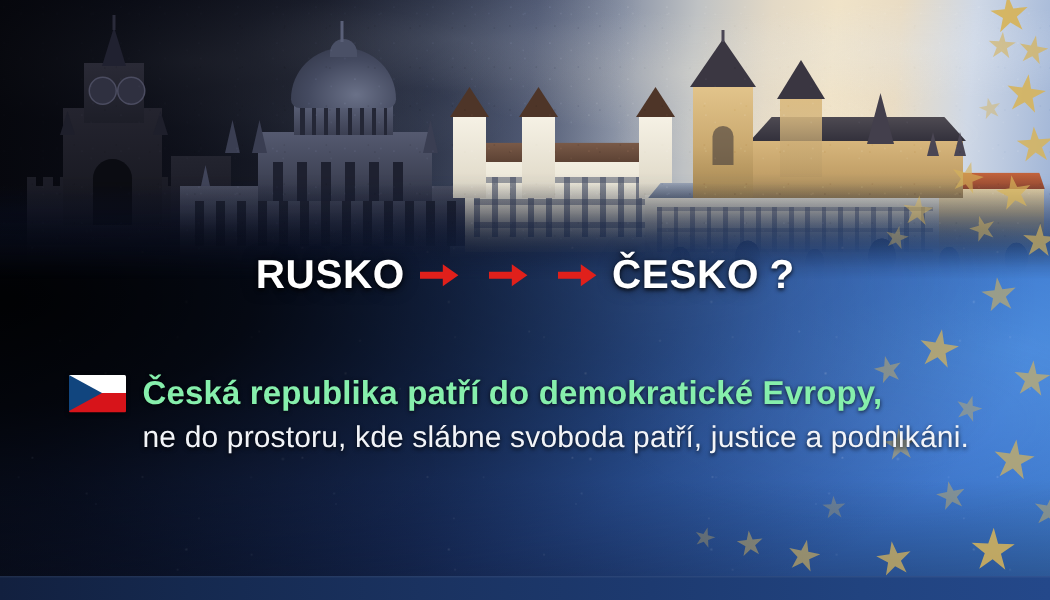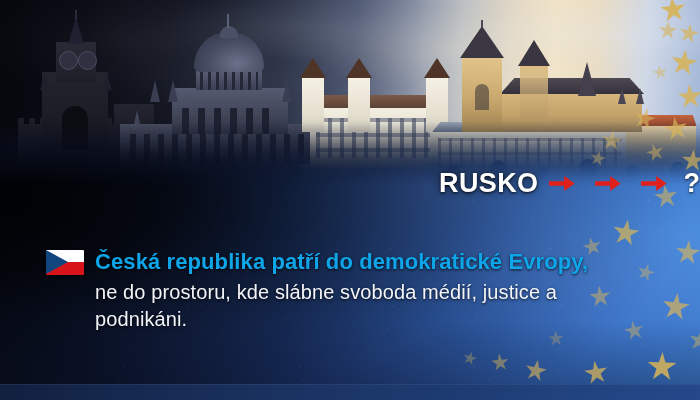--- a/index.html
+++ b/index.html
@@ -199,21 +199,21 @@
     background-size:26px 24px,30px 28px,24px 30px,28px 26px,32px 24px;
   }
 
   
   .stars{position:absolute;inset:0;pointer-events:none;}
   .star{position:absolute;transform:translate(-50%,-50%);}
 
   
   .headline{
     position:absolute;left:0;top:168px;width:700px;
-    display:flex;align-items:center;justify-content:flex-end;gap:0;
+    display:flex;align-items:center;justify-content:center;gap:0;
     white-space:nowrap;
   }
   .hl-word{
     font-family:"Liberation Sans",sans-serif;
     font-weight:bold;font-size:27px;letter-spacing:.4px;
     color:#ffffff;
     text-shadow:0 1px 3px rgba(0,0,0,.85),0 0 10px rgba(0,0,0,.55);
   }
   .hl-arrow{
     display:inline-flex;align-items:center;justify-content:center;
@@ -233,21 +233,21 @@
   .flag{
     width:38px;height:25px;flex:0 0 auto;position:relative;overflow:hidden;
     border-radius:1px;box-shadow:0 1px 3px rgba(0,0,0,.6);
   }
   .flag-white{position:absolute;left:0;top:0;width:100%;height:50%;background:#ffffff;}
   .flag-red{position:absolute;left:0;top:50%;width:100%;height:50%;background:#d7141a;}
   .flag-tri{position:absolute;left:0;top:0;width:0;height:0;
     border-top:12.5px solid transparent;border-bottom:12.5px solid transparent;border-left:22px solid #11457e;}
   .bold-line{
     font-family:"Liberation Sans",sans-serif;
-    font-weight:bold;font-size:22px;color:#0ea5e9;letter-spacing:.1px;
+    font-weight:bold;font-size:22px;color:#86efac;letter-spacing:.1px;
     text-shadow:0 1px 3px rgba(0,0,0,.8);
   }
   .sub-line{
     font-family:"Liberation Sans",sans-serif;
     font-weight:normal;font-size:20px;color:#f2f4f8;line-height:1.33;
     margin-left:49px;margin-top:4px;letter-spacing:.1px;
     text-shadow:0 1px 3px rgba(0,0,0,.8);
   }
 
   
@@ -438,29 +438,30 @@
       <span class="hl-arrow">
         <svg width="26" height="17" viewBox="0 0 26 17">
           <path d="M0 6.2 H15.2 V1.1 L25.6 8.5 L15.2 15.9 V10.8 H0 Z" fill="#e0201b"></path>
         </svg>
       </span>
       <span class="hl-arrow">
         <svg width="26" height="17" viewBox="0 0 26 17">
           <path d="M0 6.2 H15.2 V1.1 L25.6 8.5 L15.2 15.9 V10.8 H0 Z" fill="#e0201b"></path>
         </svg>
       </span>
+      <span class="hl-word">ČESKO</span>
       <span class="hl-q">?</span>
     </div>
 
   <div class="body-block">
     <div class="line1">
       <span class="flag">
         <span class="flag-white"></span>
         <span class="flag-red"></span>
         <span class="flag-tri"></span>
       </span>
       <span class="bold-line">Česká republika patří do demokratické Evropy,</span>
     </div>
-    <div class="sub-line">ne do prostoru, kde slábne svoboda médií, justice a podnikáni.</div>
+    <div class="sub-line">ne do prostoru, kde slábne svoboda patří, justice a podnikáni.</div>
   </div>
 
   <div class="bottom-strip"></div>
 </div>
 
 </body></html>

